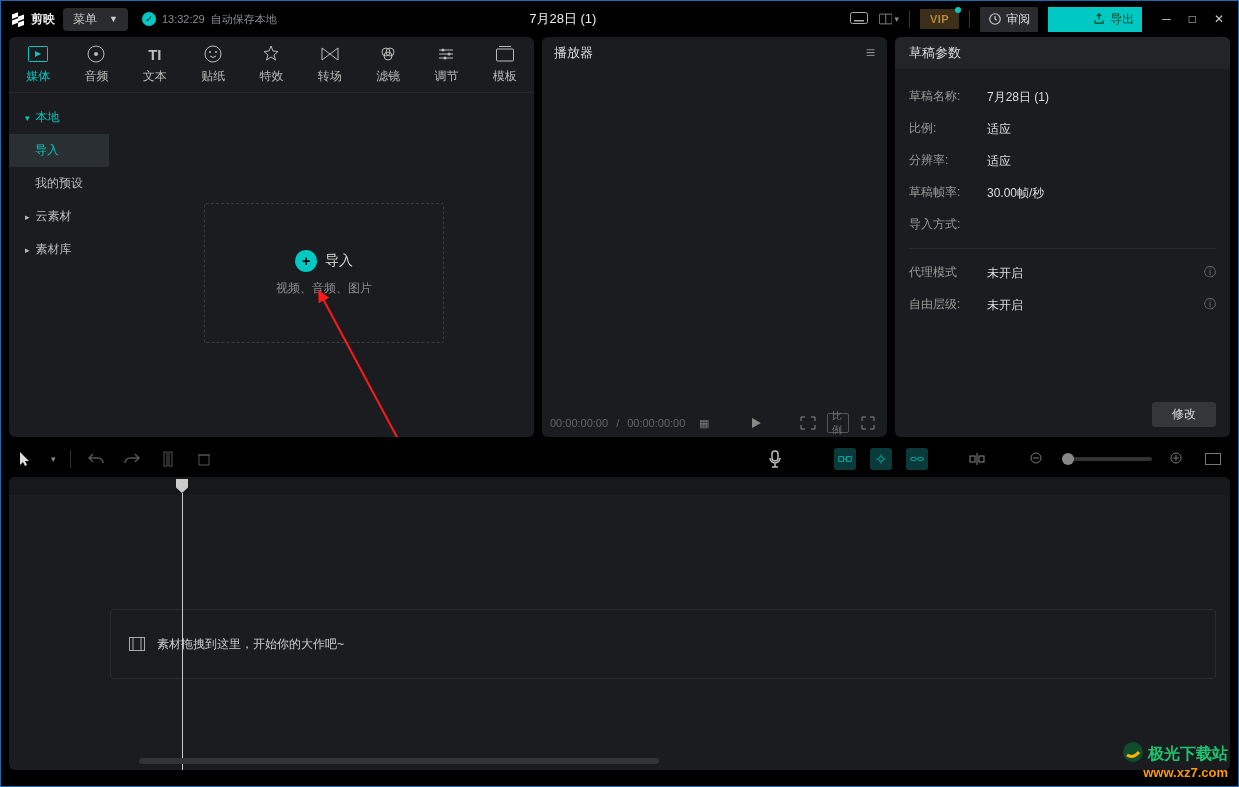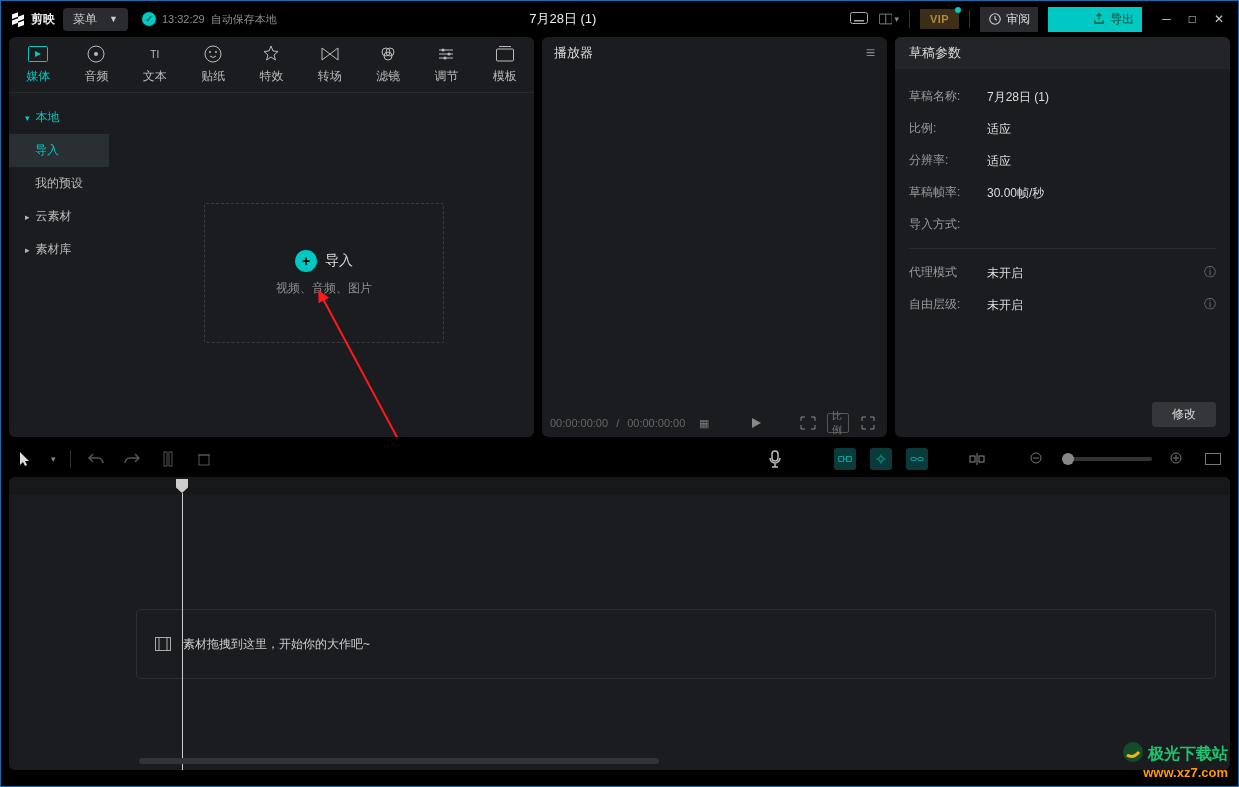--- a/index.html
+++ b/index.html
@@ -94,21 +94,21 @@
   .slider-track{width:90px;height:4px;background:#333;border-radius:2px;position:relative;}
   .slider-thumb{position:absolute;left:0;top:-4px;width:12px;height:12px;border-radius:50%;background:#888;}
 
   
   .timeline{margin:2px 8px 8px;background:var(--panel);border-radius:6px;height:293px;position:relative;overflow:hidden;}
   .playhead{position:absolute;left:167px;top:2px;display:flex;flex-direction:column;align-items:center;height:100%;}
   .ph-head{width:12px;height:14px;background:#ccc;clip-path:polygon(0 0,100% 0,100% 60%,50% 100%,0 60%);}
   .ph-line{width:1px;flex:1;background:#ccc;}
   .ruler{height:18px;background:#17181a;}
   .tracks{padding:26px 14px;}
-  .track-placeholder{border:1px solid #2c2d30;border-radius:4px;height:70px;margin-top:88px;margin-left:113px;display:flex;align-items:center;gap:12px;padding:0 18px;color:#ccc;font-size:12px;}
+  .track-placeholder{border:1px solid #2c2d30;border-radius:4px;height:70px;margin-top:88px;margin-left:87px;display:flex;align-items:center;gap:12px;padding:0 18px;color:#ccc;font-size:12px;}
   .tph-icon{color:#aaa;}
   .hscroll{position:absolute;bottom:6px;left:130px;width:520px;height:6px;background:#323336;border-radius:3px;}
 
   
   .watermark{position:absolute;right:10px;bottom:6px;text-align:right;pointer-events:none;}
   .wm1{color:#00c16b;font-weight:700;font-size:16px;}
   .wm1 .g1{color:#1ec36f;}
   .wm2{color:var(--orange);font-size:13px;font-weight:600;}
 
   svg{display:block;}
@@ -190,21 +190,21 @@
       <div class="asset-tab">
         <span class="ati">
             <svg width="18" height="18" viewBox="0 0 18 18">
               <circle cx="9" cy="9" r="8" fill="none" stroke="currentColor"></circle>
               <circle cx="9" cy="9" r="2" fill="currentColor"></circle>
             </svg>
           </span>
         <span class="atl">音频</span>
       </div>
       <div class="asset-tab">
-        <span class="ati" style="font-size:10px;font-weight:400;">TI</span>
+        <span class="ati" style="font-size:15px;font-weight:700;">TI</span>
         <span class="atl">文本</span>
       </div>
       <div class="asset-tab">
         <span class="ati">
             <svg width="18" height="18" viewBox="0 0 18 18">
               <circle cx="9" cy="9" r="8" fill="none" stroke="currentColor"></circle>
               <circle cx="6" cy="7" r="1" fill="currentColor"></circle>
               <circle cx="12" cy="7" r="1" fill="currentColor"></circle>
               <path d="M6 11q3 3 6 0" fill="none" stroke="currentColor"></path>
             </svg>

